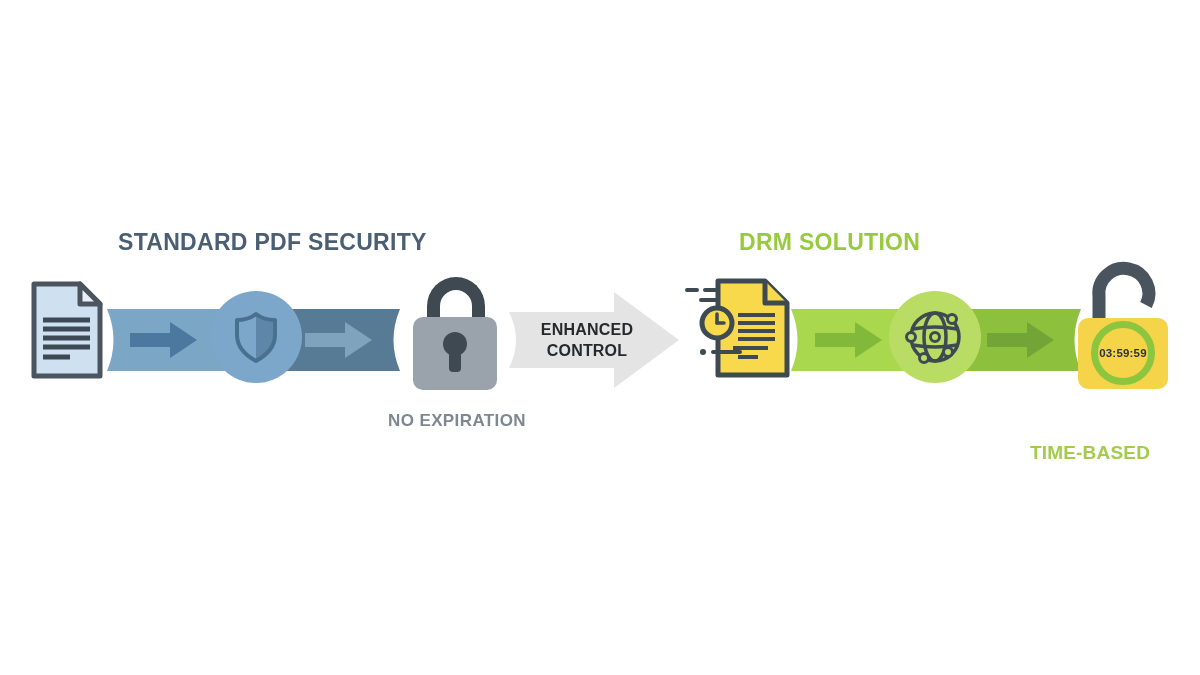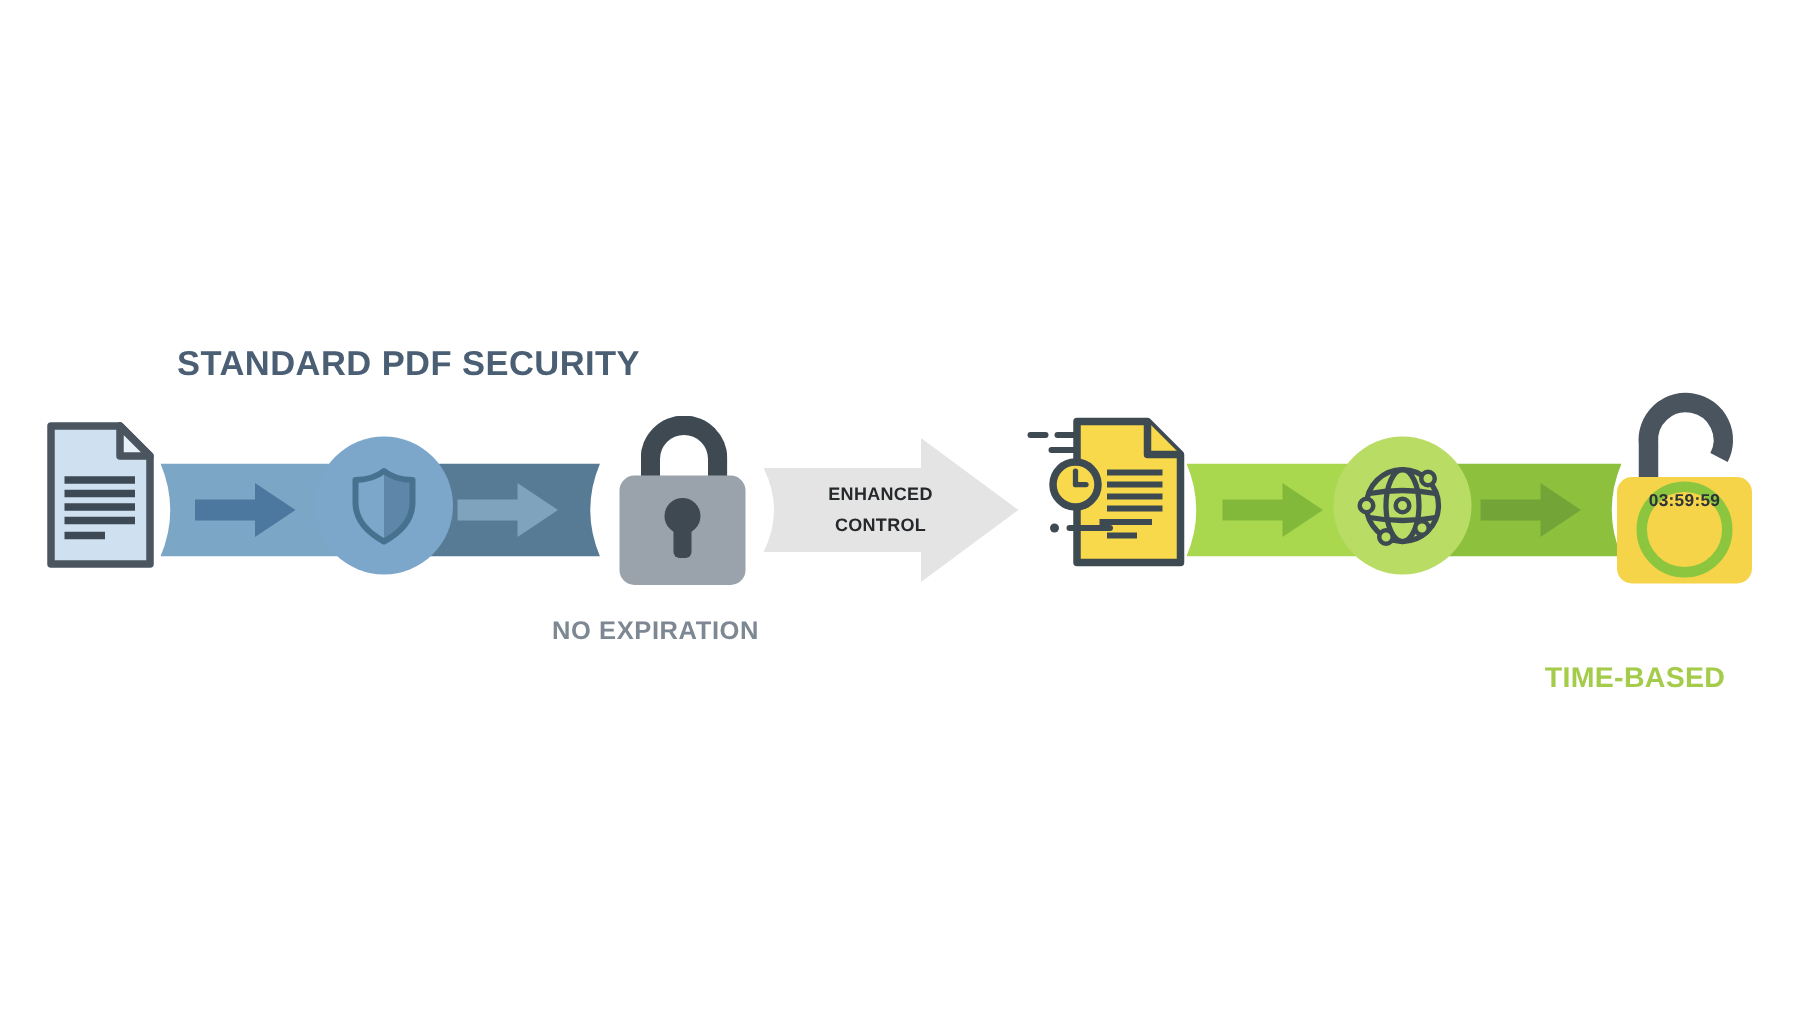--- a/index.html
+++ b/index.html
@@ -18,44 +18,45 @@
   .node-circle{width:92px;height:92px;border-radius:50%;z-index:2;display:flex;align-items:center;justify-content:center;}
   .shield-circle{left:210px;top:291px;background:#7ca7ca;}
   .globe-circle{left:889px;top:291px;background:#b9dd64;}
   
   .lock-left-shackle{left:427px;top:277px;width:58px;height:50px;border:13px solid #3e4952;border-bottom:none;
     border-radius:29px 29px 0 0;box-sizing:border-box;z-index:3;}
   .lock-left-body{left:413px;top:317px;width:84px;height:73px;background:#9aa3ac;border-radius:10px;z-index:4;}
   .keyhole-circle{left:30px;top:15px;width:24px;height:24px;background:#3e4952;border-radius:50%;}
   .keyhole-stem{left:36px;top:32px;width:12px;height:23px;background:#3e4952;border-radius:4px;}
   
-  .caption-gray{left:358px;top:411px;width:158px;text-align:center;color:#7e8893;font-size:17px;font-weight:600;
+  .caption-gray{left:378px;top:411px;width:158px;text-align:center;color:#7e8893;font-size:17px;font-weight:600;
     letter-spacing:.4px;z-index:5;}
   .caption-green{left:990px;top:406px;width:200px;text-align:center;color:#a4cc4a;font-size:19px;font-weight:700;
     line-height:22px;letter-spacing:.2px;z-index:5;margin-top:36px;}
   
   .big-arrow{left:509px;top:292px;z-index:1;}
-  .big-arrow-label{left:527px;top:319px;width:120px;text-align:center;color:#26292c;font-size:12px;font-weight:800;
+  .big-arrow-label{left:527px;top:319px;width:120px;text-align:center;color:#26292c;font-size:16px;font-weight:800;
     line-height:21px;letter-spacing:.2px;z-index:2;}
   
   .lock-right-body{left:1078px;top:318px;width:90px;height:71px;background:#f6d44a;border-radius:10px;z-index:4;}
   .lock-right-shackle{left:1085px;top:258px;width:80px;height:70px;z-index:3;}
   .timer-ring{left:1091px;top:321px;width:64px;height:64px;border:7px solid #8cc63f;border-radius:50%;
-    box-sizing:border-box;z-index:5;display:flex;align-items:flex-start;justify-content:center;}
+    box-sizing:border-box;z-index:5;display:flex;align-items:center;justify-content:center;}
   .timer-text{color:#2e3338;font-size:11.5px;font-weight:700;letter-spacing:.2px;}
   
   .doc-left{left:28px;top:280px;z-index:3;}
   .doc-right{left:683px;top:278px;z-index:3;}
 </style>
 </head>
 <body>
 
 <div id="stage">
 
   <div class="abs title title-left">STANDARD PDF SECURITY</div>
+  <div class="abs title title-right">DRM SOLUTION</div>
 
   <svg class="abs doc-left" width="78" height="100" viewBox="0 0 78 100">
     <path d="M 6 4 H 52 L 72 24 V 96 H 6 Z" fill="#cfe1f1" stroke="#4a5560" stroke-width="5" stroke-linejoin="round"></path>
     <path d="M 52 4 V 24 H 72 Z" fill="#e9f1f8" stroke="#4a5560" stroke-width="5" stroke-linejoin="round"></path>
     <g stroke="#3d4954" stroke-width="5">
       <line x1="15" y1="40" x2="62" y2="40"></line>
       <line x1="15" y1="49" x2="62" y2="49"></line>
       <line x1="15" y1="58" x2="62" y2="58"></line>
       <line x1="15" y1="67" x2="62" y2="67"></line>
       <line x1="15" y1="77" x2="42" y2="77"></line>

